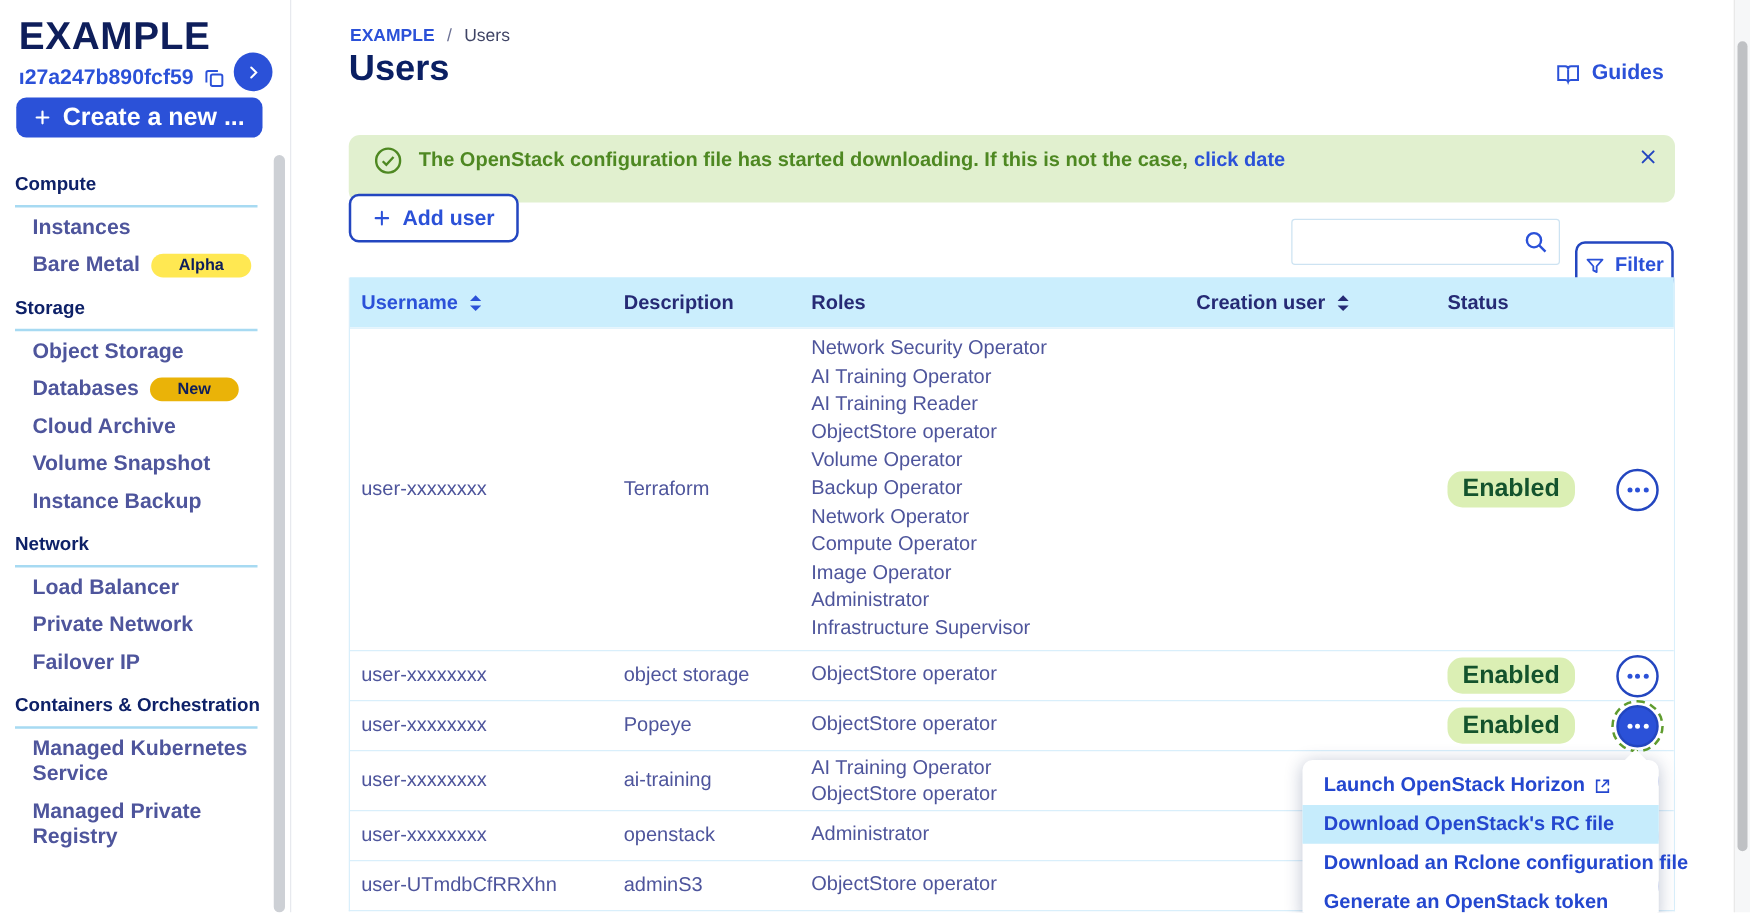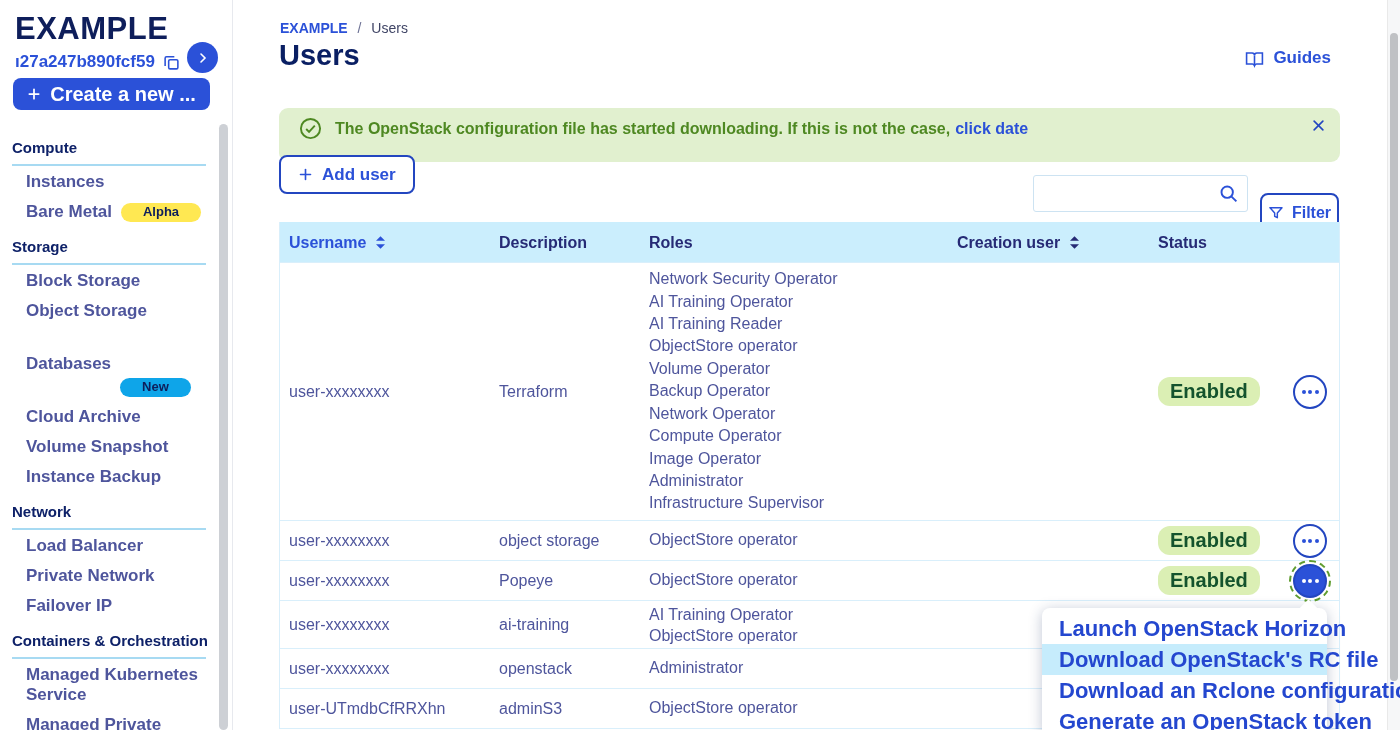--- a/index.html
+++ b/index.html
@@ -25,21 +25,21 @@
   nav.side-nav { margin-top:26px; }
   .sec-title { margin:8px 12px 0 12px; font-size:15px; font-weight:800;
     color:#0e2168; line-height:24px; }
   .sec-title:first-child { margin-top:0; }
   .sec-rule { border:none; border-top:2px solid #a7daf2; margin:4px 26px 1px 12px; }
   .side-item { display:flex; align-items:center; gap:9px; padding:5px 10px 5px 26px;
     font-size:17px; font-weight:600; color:#4e559c; line-height:20px; cursor:pointer; }
   .badge { font-size:13px; font-weight:700; color:#0e1e5b; border-radius:11px;
     padding:1px 22px 2px; line-height:16px; }
   .badge.alpha { background:#ffe852; }
-  .badge.new { background:#0ea5e9;margin-top:47px; }
+  .badge.new { background:#eab308; }
   .side-scroll-thumb { position:absolute; left:219px; top:124px; width:9px;
     height:606px; border-radius:5px; background:#cdd0d5; }
 
   
   .main { position:absolute; left:233px; top:0; width:1167px; height:730px; }
   .breadcrumb { position:absolute; left:47px; top:20px; font-size:14px; }
   .bc-root { color:#2b51d8; font-weight:700; text-decoration:none; }
   .bc-sep { color:#6b7094; margin:0 6px; }
   .bc-cur { color:#3f4465; }
   .page-title { position:absolute; left:46px; top:39px; font-size:29px;
@@ -103,21 +103,21 @@
   .dots-btn.active { background:#2b51d8; outline:2px dashed #5f9c2e; outline-offset:2px; }
   .dots-btn.active .dots i { background:#fff; }
 
   
   .ctx-menu { position:absolute; left:809px; top:608px; width:285px; background:#fff;
     border-radius:8px; box-shadow:0 2px 14px rgba(30,50,100,.28); padding-top:5px;
     z-index:20; }
   .ctx-caret { position:absolute; left:260px; top:-6px; width:13px; height:13px;
     background:#fff; transform:rotate(45deg); }
   .ctx-item { display:flex; align-items:center; gap:7px; padding:6px 17px;
-    font-size:22px; font-weight:700; color:#2447cf; line-height:19px; cursor:pointer;
+    font-size:16px; font-weight:700; color:#2447cf; line-height:19px; cursor:pointer;
     white-space:nowrap; }
   .ctx-item.hover { background:#c6ecfc; }
 
   
   .main-scroll { position:absolute; right:0; top:0; width:13px; height:730px;
     background:#f6f7f8; border-left:1px solid #e9e9e9; }
   .main-scroll-thumb { position:absolute; right:2px; top:33px; width:8px; height:648px;
     background:#bfc1c4; border-radius:4px; }
 
   svg { display:block; }
@@ -155,23 +155,20 @@
     <div class="side-item">
         <span>Instances</span>
       </div>
     <div class="side-item">
         <span>Bare Metal</span>
         <span class="badge alpha">Alpha</span>
       </div>
 
     <div class="sec-title">Storage</div>
     <hr class="sec-rule">
-    <div class="side-item">
-        <span>Block Storage</span>
-      </div>
     <div class="side-item">
         <span>Object Storage</span>
       </div>
     <div class="side-item">
         <span>Databases</span>
         <span class="badge new">New</span>
       </div>
     <div class="side-item">
         <span>Cloud Archive</span>
       </div>

